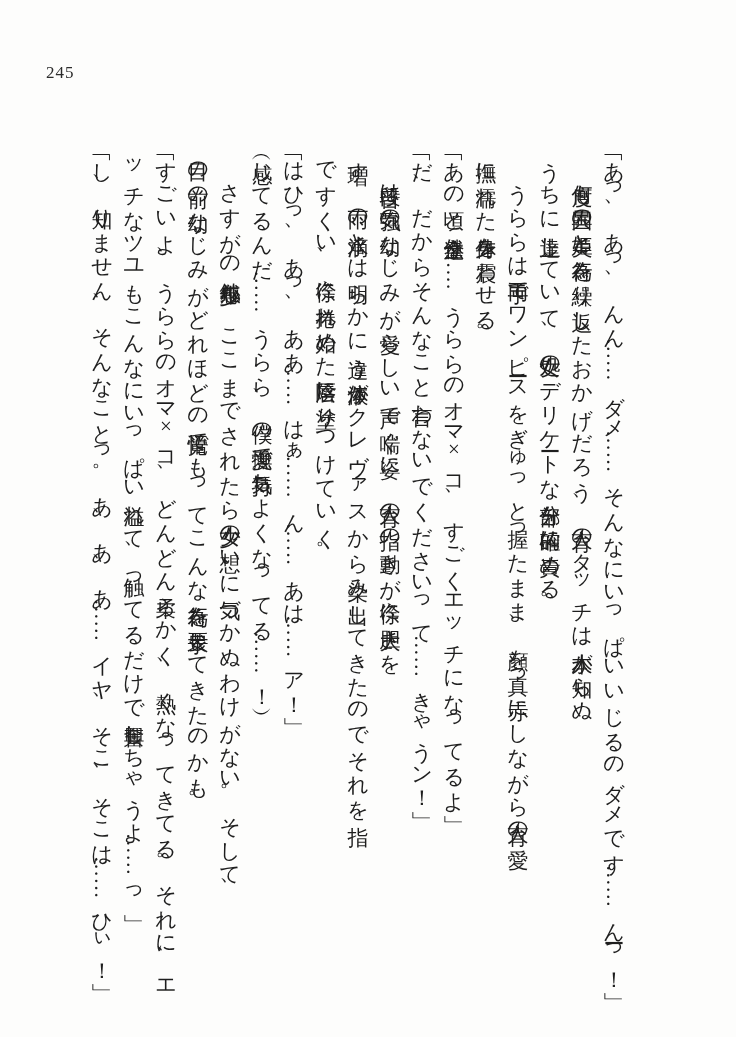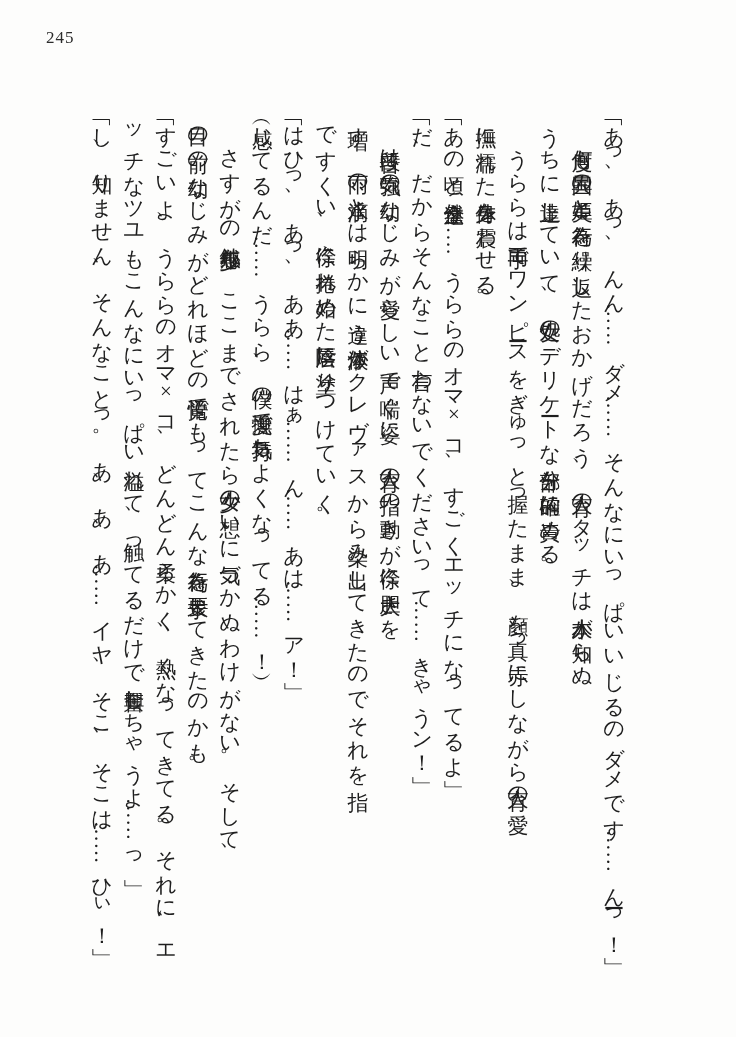--- a/index.html
+++ b/index.html
@@ -11,20 +11,21 @@
     height: 1037px;
     background: #fdfdfc;
     position: relative;
     overflow: hidden;
     font-family: "Liberation Serif", "DejaVu Serif", serif;
   }
   .page {
     position: absolute;
     inset: 0;
     background: #fdfdfc;
+    margin-top: 35px;
   }
   .page-number {
     position: absolute;
     top: 28px;
     left: 46px;
     font-size: 17px;
     color: #2b2b2b;
     letter-spacing: 1px;
   }
   .text-block {

